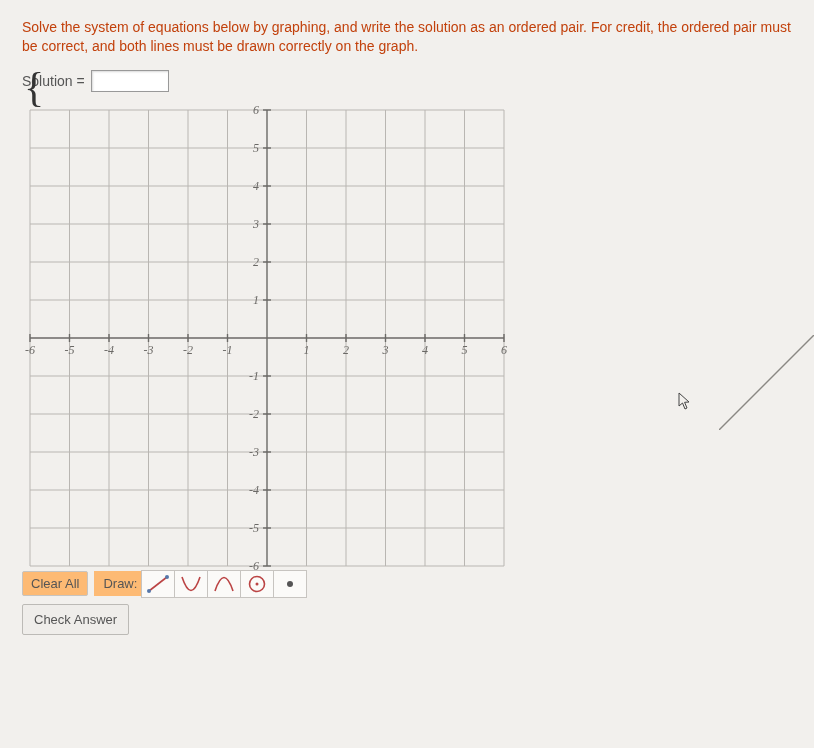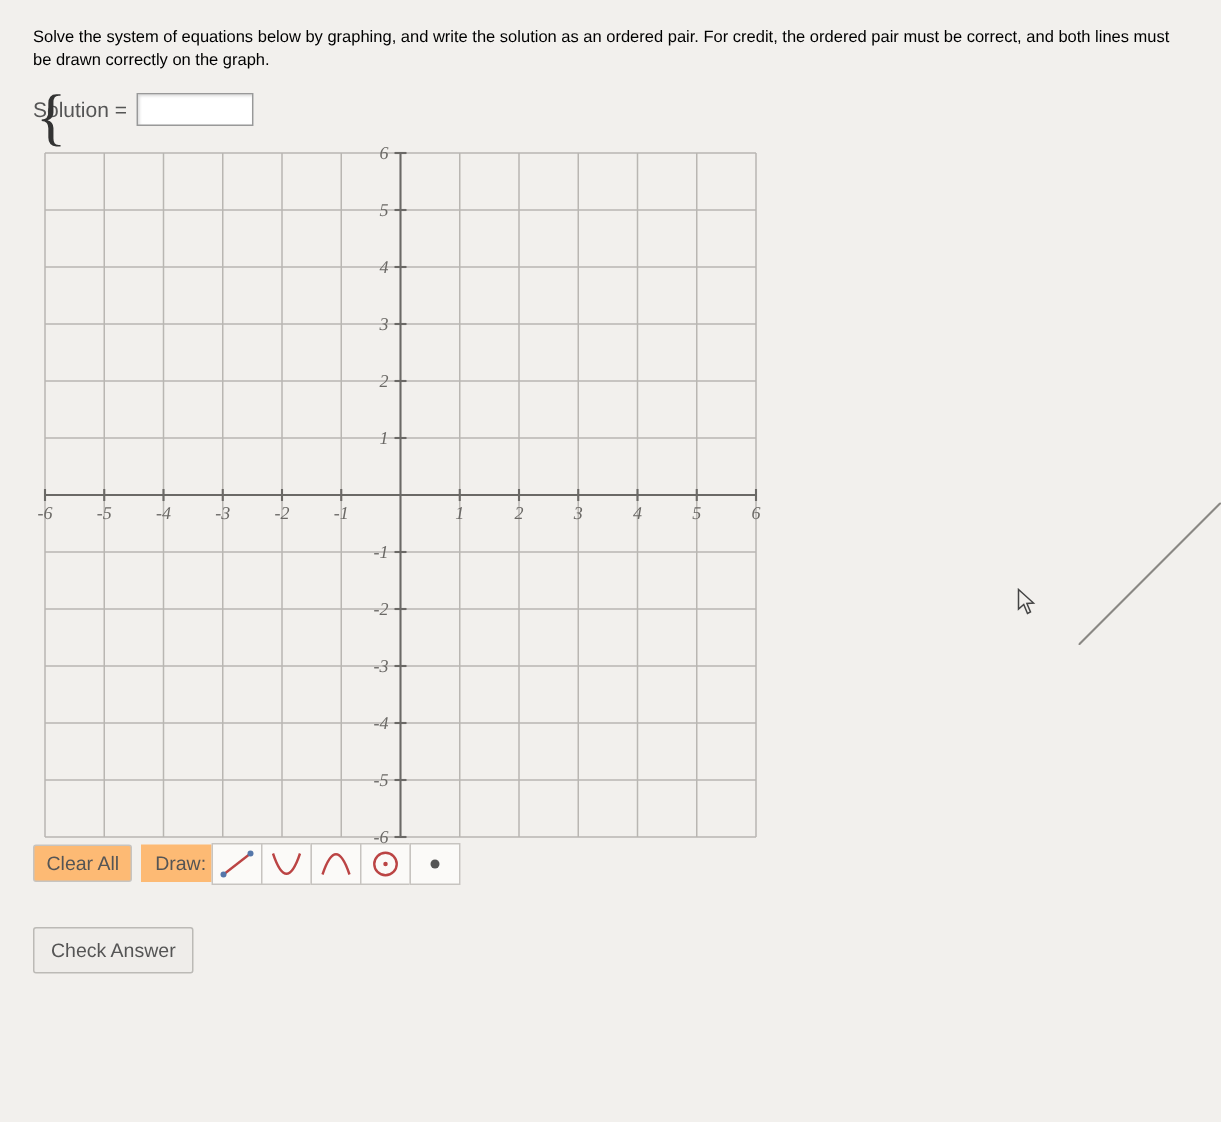--- a/index.html
+++ b/index.html
@@ -6,23 +6,23 @@
     body {
       font-family: Arial, Helvetica, sans-serif;
       background: #f2f0ed;
       width: 814px;
       height: 748px;
       padding: 18px 22px;
       color: #444;
       position: relative;
     }
     .instructions {
-      font-size: 11px;
+      font-size: 14px;
       line-height: 1.35;
-      color: #000000;
+      color: #c2410c;
       margin-bottom: 14px;
     }
     .equations {
       font-family: 'Times New Roman', Times, serif;
       font-size: 17px;
       color: #333;
       margin-bottom: 14px;
       position: relative;
       padding-left: 18px;
     }
@@ -82,21 +82,21 @@
     .tool-btn {
       width: 34px; height: 28px;
       border: 1px solid #c7c4c0;
       background: #fbfaf8;
       display: flex; align-items: center; justify-content: center;
       cursor: pointer;
       margin-left: -1px;
     }
     .tool-btn svg { width: 24px; height: 20px; }
     .check-btn {
-      margin-top: 28px;
+      margin-top: 6px;
       font-size: 13px;
       color: #555;
       border: 1px solid #bcbab6;
       background: #efedea;
       padding: 7px 11px;
       cursor: pointer;
       border-radius: 2px;
     }
     .cursor-icon {
       position: absolute;

